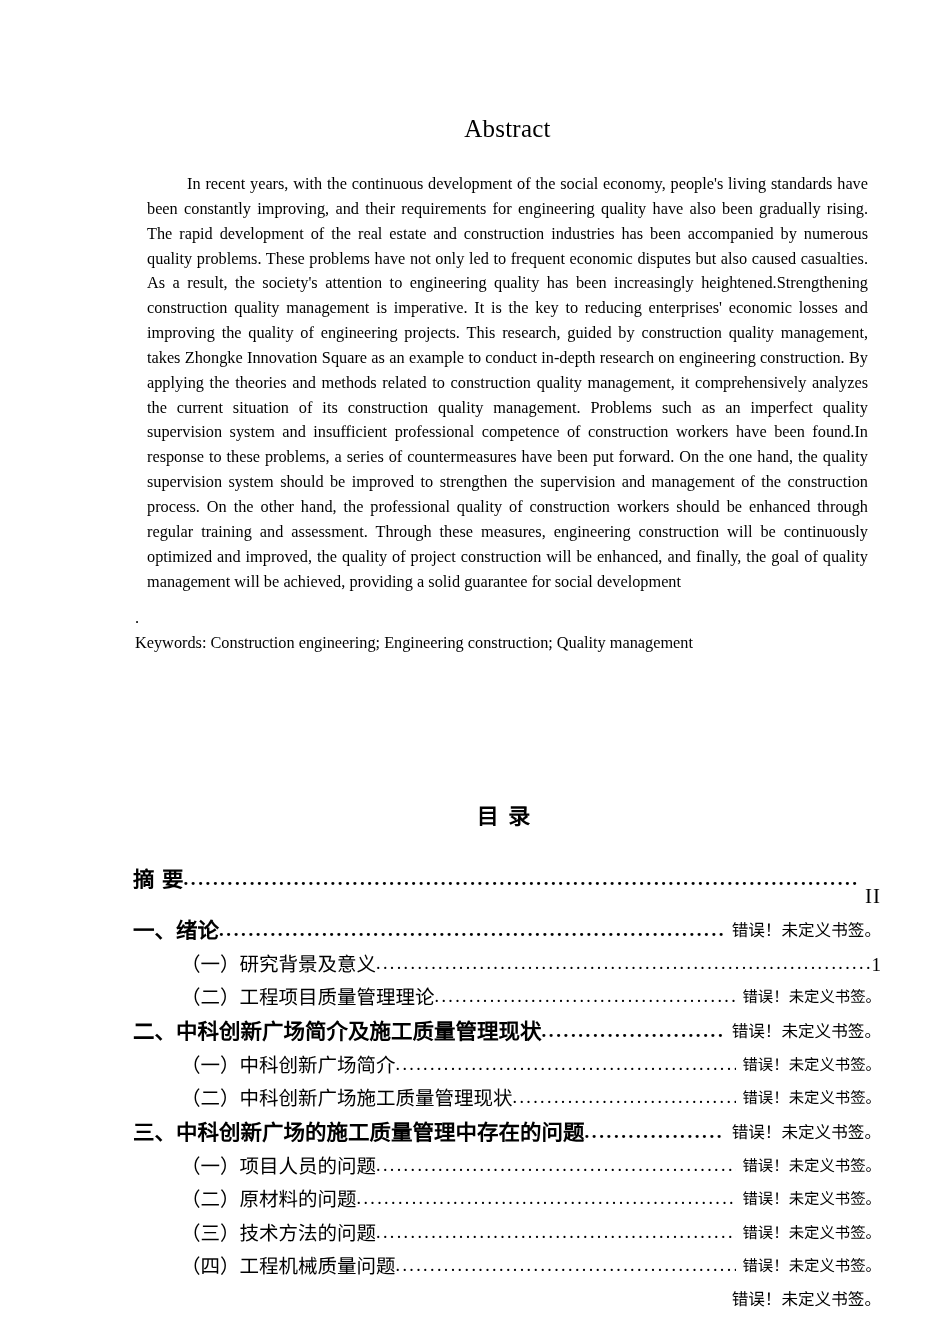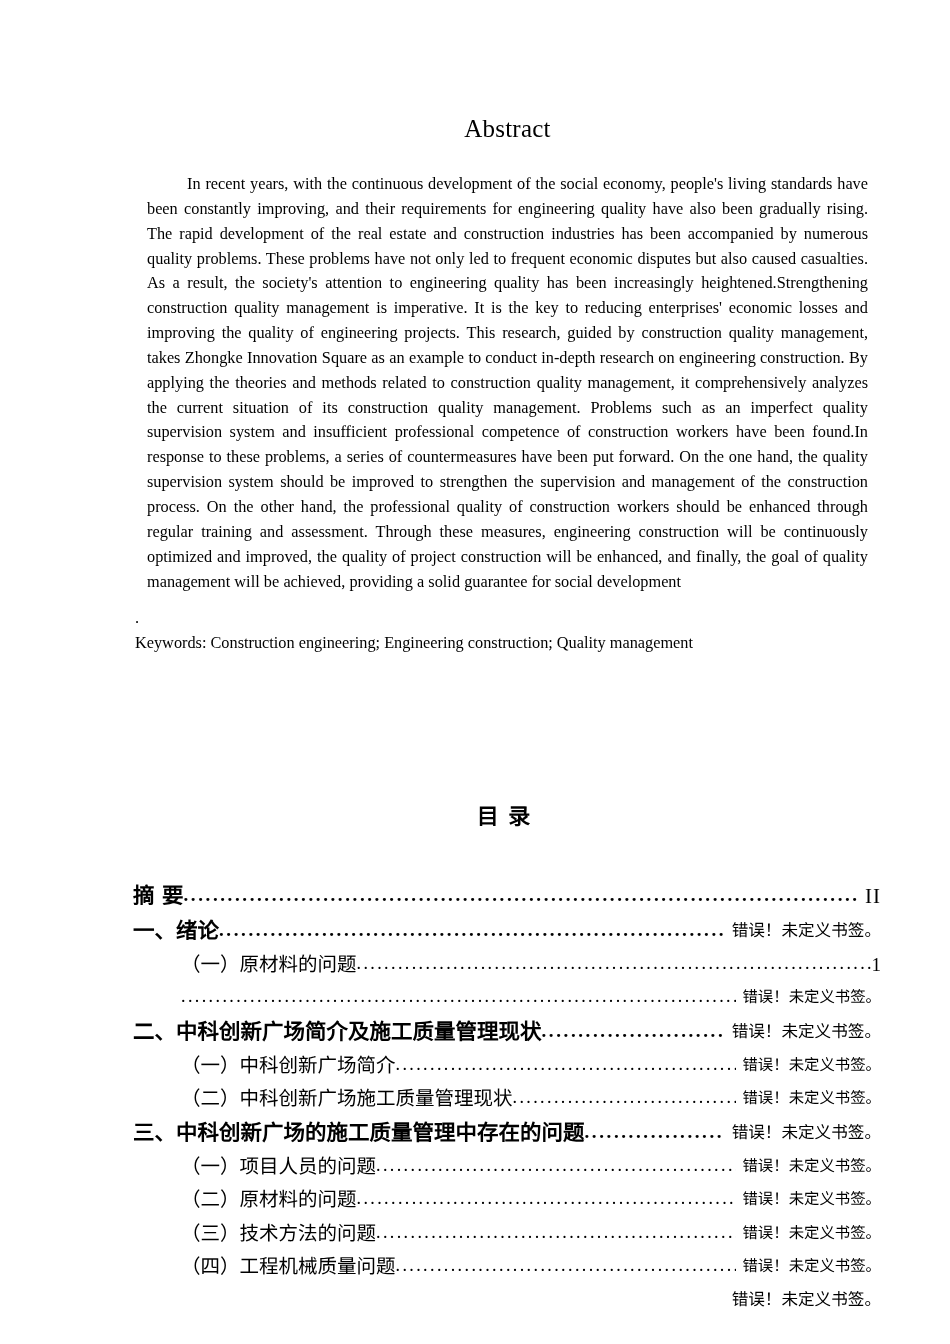--- a/index.html
+++ b/index.html
@@ -95,21 +95,21 @@
   }
 
   .toc-list {
     margin: 0;
     padding: 0;
     list-style: none;
   }
 
   .toc-row {
     display: flex;
-    align-items: flex-end;
+    align-items: center;
     width: 100%;
     box-sizing: border-box;
     white-space: nowrap;
     overflow: hidden;
   }
 
   .toc-label {
     flex: 0 0 auto;
     white-space: nowrap;
   }
@@ -210,25 +210,26 @@
           <span class="toc-label">摘  要</span>
           <span class="toc-leader">................................................................................................</span>
           <span class="toc-page">II</span>
         </div>
         <div class="toc-row lvl1">
           <span class="toc-label">一、绪论</span>
           <span class="toc-leader">................................................................................................</span>
           <span class="toc-page bookmark-error">错误！未定义书签。</span>
         </div>
         <div class="toc-row lvl2">
-          <span class="toc-label">（一）原材料的问题</span>
+          <span class="toc-label">（一）研究背景及意义</span>
           <span class="toc-leader">................................................................................................</span>
           <span class="toc-page numeric">1</span>
         </div>
         <div class="toc-row lvl2">
+          <span class="toc-label">（二）工程项目质量管理理论</span>
           <span class="toc-leader">................................................................................................</span>
           <span class="toc-page bookmark-error">错误！未定义书签。</span>
         </div>
         <div class="toc-row lvl1">
           <span class="toc-label">二、中科创新广场简介及施工质量管理现状</span>
           <span class="toc-leader">................................................................................................</span>
           <span class="toc-page bookmark-error">错误！未定义书签。</span>
         </div>
         <div class="toc-row lvl2">
           <span class="toc-label">（一）中科创新广场简介</span>

